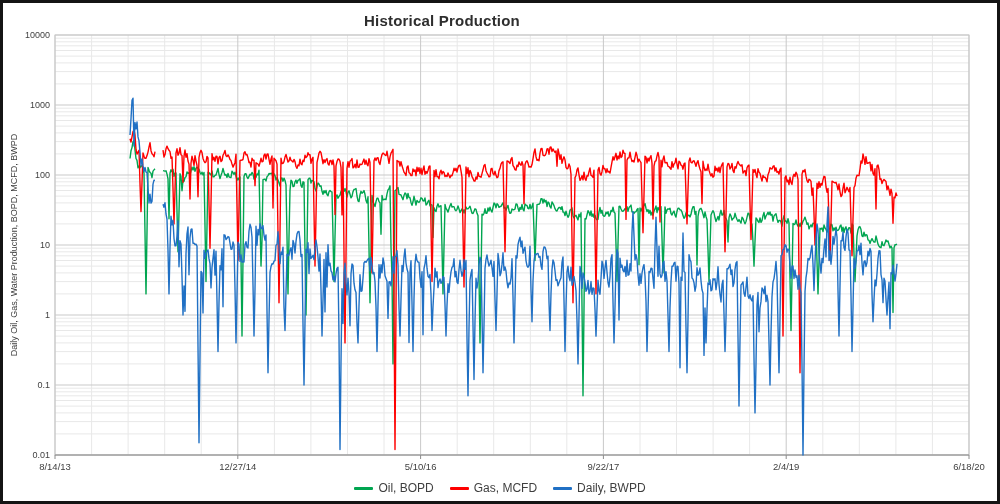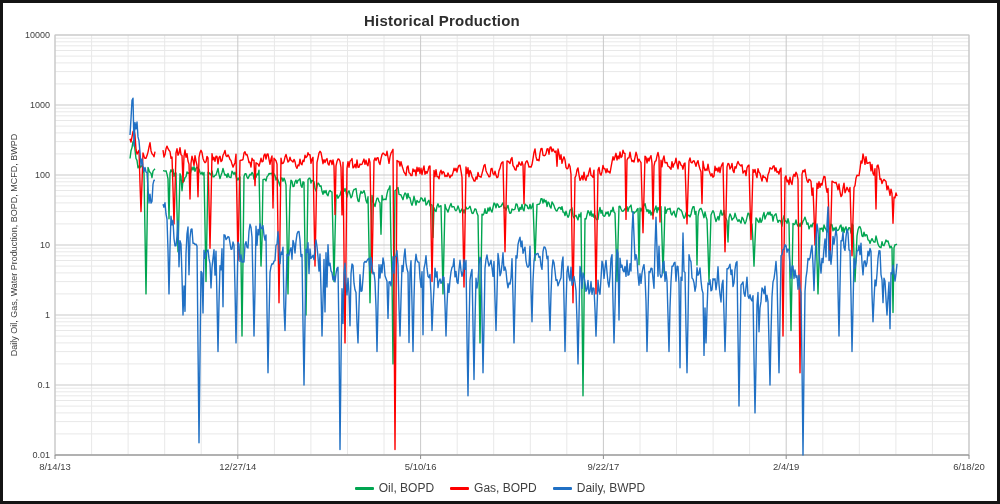--- a/index.html
+++ b/index.html
@@ -142,20 +142,20 @@
       <path d="M127 135.7L128 139.0L129 133.8L130 128.7L131 127.2L132 132.2L133 146.5L134 151.1L135 149.2L136 147.2L137 180.7L138 208.6L139 179.5L140 150.0L141 153.3L142 155.4L143 155.2L144 152.6L145 149.1L146 144.1L147 139.6L148 147.7L149 150.8L150 151.7L151 153.8L152 148.7M160 147.1L161 154.1L162 151.6L163 145.8L164 143.1L165 145.7L166 147.3L167 148.6L168 155.4L169 154.0L170 185.5L171 220.9L172 187.1L173 149.8L174 145.8L175 152.2L176 150.1L177 144.7L178 151.8L179 152.5L180 179.3L181 153.4L182 147.0L183 154.2L184 150.7L185 158.0L186 161.1L187 196.0L188 160.2L189 153.2L190 157.1L191 162.4L192 152.6L193 158.0L194 162.4L195 193.8L196 154.4L197 149.6L198 147.3L199 149.6L200 155.4L201 158.1L202 159.7L203 158.8L204 153.5L205 154.9L206 201.0L207 245.2L208 200.2L209 150.6L210 156.9L211 154.3L212 158.4L213 153.1L214 153.5L215 160.9L216 154.4L217 153.2L218 158.6L219 157.5L220 152.3L221 150.3L222 147.4L223 152.8L224 153.6L225 151.9L226 153.7L227 156.6L228 157.6L229 161.0L230 164.1L231 161.9L232 159.7L233 151.2L234 203.4L235 257.5L236 206.0L237 157.4L238 157.2L239 157.0L240 156.5L241 150.0L242 148.7L243 151.9L244 151.5L245 154.9L246 159.5L247 159.3L248 164.0L249 155.3L250 157.3L251 157.1L252 182.6L253 159.7L254 160.4L255 161.0L256 163.2L257 159.6L258 155.3L259 158.9L260 158.4L261 152.1L262 151.0L263 156.1L264 151.2L265 151.0L266 156.4L267 161.4L268 156.0L269 152.9L270 205.1L271 155.3L272 156.5L273 157.7L274 161.1L275 232.0L276 299.7L277 229.0L278 155.2L279 160.6L280 160.4L281 158.6L282 154.1L283 151.5L284 155.3L285 159.0L286 158.1L287 154.3L288 157.4L289 158.0L290 159.1L291 156.4L292 158.6L293 163.5L294 165.3L295 161.9L296 162.7L297 156.1L298 160.9L299 161.7L300 157.2L301 158.5L302 152.3L303 154.6L304 153.6L305 149.8L306 151.9L307 151.6L308 160.4L309 156.2L310 154.3L311 210.0L312 263.1L313 212.9L314 159.4L315 155.0L316 150.2L317 148.3L318 149.6L319 155.0L320 160.7L321 156.7L322 159.6L323 156.8L324 155.6L325 160.8L326 162.1L327 157.7L328 157.4L329 161.6L330 156.9L331 163.0L332 211.6L333 162.8L334 158.6L335 156.0L336 156.2L337 158.4L338 164.3L339 211.9L340 159.3L341 250.7L342 339.9L343 253.7L344 165.3L345 158.6L346 164.2L347 158.2L348 157.1L349 155.6L350 164.9L351 163.9L352 161.2L353 164.8L354 157.0L355 164.2L356 164.2L357 161.0L358 161.6L359 161.3L360 158.5L361 156.1L362 161.4L363 157.1L364 161.4L365 162.7L366 155.6L367 159.5L368 212.3L369 269.9L370 216.9L371 157.8L372 154.9L373 157.5L374 154.9L375 154.6L376 159.4L377 161.5L378 155.7L379 151.5L380 150.1L381 150.9L382 152.0L383 152.6L384 148.3L385 154.5L386 160.4L387 153.9L388 150.1L389 148.4L390 146.3L391 299.5L392 446.5L393 303.2L394 157.5L395 158.5L396 158.5L397 163.1L398 158.7L399 162.8L400 165.9L401 169.1L402 170.5L403 172.5L404 164.2L405 162.9L406 169.7L407 170.4L408 172.6L409 172.6L410 165.9L411 168.4L412 166.8L413 172.7L414 164.3L415 168.4L416 164.7L417 170.6L418 165.3L419 171.6L420 166.5L421 163.0L422 171.3L423 168.4L424 170.3L425 167.5L426 163.3L427 162.9L428 222.4L429 278.6L430 225.8L431 167.4L432 173.6L433 166.7L434 173.6L435 173.8L436 175.8L437 169.5L438 167.2L439 171.1L440 168.4L441 169.4L442 173.5L443 172.4L444 173.5L445 170.0L446 172.4L447 174.7L448 172.3L449 172.8L450 169.6L451 165.3L452 167.7L453 165.3L454 169.0L455 164.6L456 162.4L457 162.2L458 167.8L459 174.1L460 227.2L461 284.1L462 223.7L463 164.0L464 170.6L465 164.8L466 173.7L467 167.4L468 169.5L469 173.7L470 175.4L471 178.0L472 178.1L473 173.9L474 176.2L475 169.5L476 173.3L477 173.6L478 174.3L479 170.6L480 166.8L481 162.4L482 161.5L483 167.7L484 170.0L485 171.8L486 173.9L487 173.5L488 165.9L489 165.3L490 170.6L491 171.9L492 168.2L493 172.3L494 174.7L495 173.9L496 167.6L497 165.4L498 161.1L499 159.3L500 158.8L501 203.9L502 248.8L503 204.7L504 158.0L505 158.1L506 159.3L507 160.5L508 156.2L509 154.6L510 162.6L511 164.0L512 166.7L513 167.2L514 162.1L515 163.5L516 159.0L517 161.2L518 162.2L519 158.7L520 162.2L521 200.7L522 161.7L523 158.7L524 157.8L525 160.1L526 164.1L527 163.6L528 164.2L529 161.6L530 155.8L531 149.4L532 145.9L533 153.7L534 157.4L535 156.6L536 157.8L537 150.2L538 145.7L539 145.4L540 152.1L541 152.8L542 152.4L543 150.7L544 146.0L545 145.8L546 151.2L547 144.5L548 144.0L549 148.6L550 145.9L551 147.8L552 149.3L553 147.9L554 163.3L555 146.0L556 150.7L557 156.4L558 151.8L559 160.4L560 156.4L561 153.8L562 156.9L563 164.3L564 165.8L565 165.2L566 160.9L567 163.4L568 171.4L569 237.0L570 299.7L571 235.2L572 174.6L573 172.5L574 166.8L575 164.9L576 171.8L577 177.3L578 175.6L579 172.6L580 176.8L581 169.1L582 175.6L583 177.4L584 172.7L585 173.0L586 168.6L587 164.9L588 172.3L589 173.0L590 174.2L591 167.1L592 228.8L593 290.9L594 229.9L595 166.9L596 164.4L597 170.6L598 172.2L599 168.7L600 162.4L601 165.7L602 165.8L603 169.9L604 165.8L605 169.0L606 168.5L607 170.1L608 164.4L609 158.9L610 153.8L611 157.1L612 153.8L613 150.3L614 157.0L615 152.9L616 155.8L617 149.0L618 154.5L619 153.5L620 147.2L621 150.2L622 150.5L623 216.4L624 157.1L625 154.9L626 154.9L627 149.2L628 154.9L629 158.5L630 157.6L631 159.0L632 154.3L633 149.3L634 152.5L635 159.0L636 156.1L637 158.0L638 159.6L639 195.5L640 229.7L641 191.9L642 153.1L643 154.2L644 160.0L645 155.1L646 158.0L647 154.5L648 152.7L649 160.2L650 216.0L651 163.0L652 158.3L653 157.8L654 152.9L655 149.4L656 154.5L657 219.1L658 157.1L659 163.7L660 156.1L661 153.0L662 159.7L663 159.7L664 159.5L665 163.4L666 163.6L667 165.0L668 166.3L669 158.6L670 164.2L671 161.0L672 159.9L673 155.2L674 161.3L675 165.9L676 158.2L677 159.2L678 162.2L679 162.7L680 166.2L681 160.8L682 160.0L683 191.8L684 220.9L685 186.8L686 158.3L687 154.9L688 159.4L689 160.0L690 158.1L691 157.7L692 160.2L693 163.4L694 159.5L695 157.7L696 162.8L697 166.0L698 168.7L699 200.5L700 158.3L701 164.3L702 167.6L703 166.1L704 167.4L705 161.2L706 167.2L707 170.4L708 173.0L709 170.6L710 174.2L711 173.0L712 163.3L713 167.6L714 165.1L715 168.8L716 164.1L717 169.6L718 163.9L719 161.4L720 159.8L721 208.4L722 248.8L723 211.0L724 163.9L725 160.4L726 161.1L727 166.0L728 164.3L729 160.4L730 167.7L731 169.6L732 163.7L733 165.2L734 161.1L735 158.5L736 160.9L737 162.1L738 162.9L739 161.7L740 170.1L741 168.4L742 167.5L743 172.6L744 164.8L745 162.8L746 162.1L747 200.5L748 236.5L749 201.7L750 166.4L751 169.3L752 166.4L753 171.2L754 174.5L755 165.6L756 169.1L757 170.4L758 174.5L759 178.1L760 172.4L761 174.3L762 174.1L763 175.8L764 178.8L765 171.7L766 169.3L767 164.6L768 165.7L769 166.0L770 163.4L771 162.7L772 168.0L773 164.8L774 169.3L775 168.5L776 171.2L777 166.5L778 165.1L779 254.1L780 333.1L781 252.2L782 174.7L783 172.8L784 178.8L785 177.1L786 181.6L787 174.3L788 179.4L789 181.5L790 173.8L791 171.2L792 173.5L793 169.2L794 171.4L795 176.3L796 272.4L797 369.7L798 274.0L799 171.1L800 167.4L801 168.7L802 166.5L803 173.2L804 177.6L805 179.5L806 176.3L807 176.9L808 178.4L809 192.2L810 185.0L811 211.6L812 242.0L813 209.8L814 180.2L815 185.4L816 178.6L817 184.4L818 180.5L819 182.2L820 176.7L821 173.3L822 173.9L823 184.0L824 189.2L825 185.5L826 219.1L827 257.5L828 218.4L829 178.2L830 178.7L831 179.4L832 179.8L833 179.3L834 182.4L835 186.8L836 181.0L837 188.8L838 193.6L839 192.1L840 185.2L841 180.1L842 189.7L843 187.2L844 184.3L845 186.6L846 188.7L847 184.5L848 218.7L849 252.8L850 216.3L851 184.5L852 182.7L853 175.2L854 172.1L855 172.6L856 172.6L857 166.0L858 157.9L859 160.1L860 151.0L861 155.4L862 161.4L863 153.6L864 160.4L865 160.3L866 159.6L867 159.2L868 167.9L869 161.4L870 170.3L871 172.2L872 165.7L873 206.1L874 162.9L875 161.9L876 166.5L877 176.5L878 175.8L879 180.5L880 177.7L881 176.5L882 177.5L883 178.5L884 186.8L885 182.9L886 186.7L887 192.3L888 186.1L889 190.5L890 220.3L891 194.2L892 194.8L893 189.9L894 193.1" fill="none" stroke="#FE0000" stroke-width="1.4" stroke-linejoin="round"></path>
       <path d="M127 132.0L128 115.8L129 97.2L130 95.2L131 143.0L132 119.5L133 125.9L134 119.0L135 133.9L136 137.9L137 149.4L138 162.5L139 156.0L140 162.7L141 168.5L142 164.4L143 169.0L144 169.8L145 184.6L146 200.0L147 191.3L148 200.1L149 198.3L150 181.1L151 177.2L152 177.4M160 201.2L161 204.2L162 199.7L163 211.0L164 216.2L165 247.3L166 290.9L167 244.5L168 213.3L169 221.8L170 217.3L171 235.5L172 242.8L173 242.7L174 233.1L175 217.9L176 263.8L177 237.6L178 241.3L179 273.9L180 312.0L181 282.9L182 308.4L183 250.5L184 230.9L185 224.0L186 271.7L187 234.6L188 226.5L189 226.0L190 240.3L191 240.2L192 241.6L193 241.2L194 243.1L195 343.2L196 439.7L197 351.6L198 268.5L199 269.9L200 310.1L201 247.1L202 255.2L203 250.5L204 248.1L205 246.9L206 255.7L207 260.6L208 284.9L209 264.4L210 255.4L211 246.7L212 272.1L213 248.2L214 297.4L215 348.6L216 299.6L217 262.7L218 266.9L219 245.7L220 303.7L221 231.8L222 232.1L223 236.6L224 235.3L225 233.6L226 234.1L227 240.2L228 246.2L229 246.0L230 239.0L231 242.3L232 285.5L233 339.9L234 291.1L235 239.1L236 241.3L237 258.4L238 252.0L239 259.2L240 258.5L241 259.0L242 241.8L243 238.7L244 244.2L245 245.0L246 228.0L247 221.3L248 224.4L249 234.2L250 282.0L251 333.1L252 285.9L253 223.2L254 242.3L255 226.5L256 231.9L257 220.7L258 225.0L259 225.8L260 222.7L261 232.1L262 237.0L263 232.0L264 308.1L265 369.7L266 315.8L267 269.4L268 263.6L269 260.8L270 261.1L271 258.2L272 257.7L273 242.2L274 241.2L275 228.8L276 245.2L277 260.6L278 249.0L279 251.4L280 244.1L281 304.8L282 327.5L283 289.5L284 251.2L285 252.8L286 251.9L287 247.0L288 244.7L289 256.3L290 237.5L291 240.7L292 250.0L293 238.3L294 231.1L295 228.6L296 228.5L297 237.4L298 253.5L299 251.5L300 321.0L301 382.0L302 318.6L303 246.3L304 249.4L305 239.8L306 270.6L307 246.0L308 255.4L309 254.0L310 252.3L311 256.6L312 245.2L313 237.0L314 243.6L315 254.0L316 268.1L317 251.0L318 286.8L319 333.1L320 296.5L321 256.4L322 308.9L323 249.7L324 284.1L325 241.6L326 262.8L327 260.1L328 267.8L329 269.7L330 276.9L331 273.1L332 278.8L333 270.5L334 265.2L335 264.2L336 332.9L337 446.5L338 359.0L339 285.8L340 320.5L341 269.9L342 260.3L343 279.6L344 291.9L345 275.2L346 289.7L347 322.7L348 270.9L349 261.0L350 262.4L351 280.2L352 286.8L353 289.5L354 320.2L355 339.9L356 302.8L357 271.7L358 288.3L359 287.8L360 275.1L361 259.9L362 258.4L363 259.3L364 257.7L365 256.0L366 255.3L367 267.9L368 254.4L369 262.8L370 270.9L371 269.5L372 278.7L373 303.9L374 348.6L375 301.1L376 261.6L377 275.0L378 261.8L379 269.8L380 255.0L381 259.9L382 272.7L383 275.4L384 278.2L385 315.4L386 279.0L387 278.7L388 282.9L389 274.2L390 253.7L391 270.1L392 253.9L393 253.1L394 247.8L395 261.8L396 304.5L397 333.1L398 296.5L399 262.5L400 268.5L401 254.2L402 245.9L403 260.1L404 266.0L405 269.5L406 339.5L407 269.6L408 257.6L409 300.4L410 348.6L411 295.2L412 261.1L413 251.3L414 257.5L415 259.1L416 259.3L417 274.9L418 284.3L419 268.8L420 331.8L421 265.5L422 260.8L423 252.6L424 265.2L425 273.3L426 274.7L427 271.4L428 291.4L429 327.5L430 303.8L431 285.0L432 265.1L433 274.0L434 268.8L435 284.6L436 278.5L437 275.9L438 280.4L439 278.7L440 273.5L441 274.8L442 302.0L443 333.1L444 302.3L445 280.8L446 289.4L447 277.1L448 268.8L449 264.3L450 263.4L451 255.6L452 273.9L453 268.5L454 279.1L455 280.5L456 266.6L457 257.3L458 267.4L459 273.4L460 269.2L461 256.5L462 266.4L463 257.5L464 335.2L465 392.8L466 325.1L467 277.2L468 270.4L469 266.5L470 322.1L471 376.5L472 317.9L473 275.3L474 285.0L475 278.5L476 261.7L477 254.2L478 257.1L479 311.8L480 369.7L481 321.8L482 265.3L483 256.5L484 252.0L485 258.5L486 263.0L487 260.7L488 257.2L489 264.6L490 273.4L491 258.4L492 296.7L493 327.5L494 291.1L495 250.5L496 257.9L497 272.7L498 269.8L499 261.4L500 249.8L501 267.5L502 263.9L503 268.0L504 278.6L505 284.8L506 279.9L507 281.1L508 275.0L509 255.6L510 294.0L511 339.9L512 295.8L513 252.8L514 255.0L515 241.5L516 237.1L517 234.1L518 243.8L519 238.0L520 250.2L521 246.7L522 244.1L523 257.6L524 262.9L525 264.2L526 262.3L527 243.3L528 286.4L529 318.8L530 277.7L531 258.3L532 251.1L533 251.7L534 250.6L535 250.4L536 254.4L537 253.4L538 262.8L539 266.4L540 248.5L541 244.0L542 244.1L543 247.1L544 255.7L545 253.2L546 299.1L547 327.5L548 290.4L549 266.6L550 256.9L551 259.7L552 268.0L553 277.4L554 276.7L555 282.8L556 279.7L557 277.3L558 274.8L559 259.5L560 254.0L561 297.5L562 348.6L563 303.5L564 268.8L565 263.2L566 273.8L567 277.7L568 264.3L569 282.3L570 279.0L571 273.4L572 279.5L573 287.6L574 317.7L575 360.9L576 312.8L577 263.4L578 269.7L579 285.4L580 269.9L581 273.5L582 279.3L583 288.3L584 286.3L585 277.4L586 290.9L587 288.3L588 278.5L589 291.3L590 285.0L591 285.3L592 306.5L593 333.1L594 305.3L595 277.3L596 287.6L597 291.2L598 275.5L599 258.1L600 262.0L601 275.4L602 264.9L603 257.4L604 269.1L605 279.5L606 284.0L607 273.9L608 255.6L609 251.7L610 298.4L611 339.9L612 304.3L613 260.1L614 246.5L615 250.1L616 317.1L617 255.1L618 264.3L619 262.1L620 267.5L621 268.8L622 263.4L623 273.4L624 257.1L625 272.2L626 271.6L627 260.7L628 268.1L629 229.4L630 208.6L631 232.6L632 257.0L633 251.6L634 256.4L635 271.6L636 282.3L637 270.7L638 280.4L639 270.2L640 264.5L641 261.6L642 273.0L643 298.5L644 348.6L645 309.0L646 268.4L647 269.6L648 265.2L649 265.4L650 275.7L651 285.3L652 244.1L653 214.1L654 246.5L655 273.2L656 243.1L657 270.9L658 274.5L659 272.5L660 259.8L661 258.3L662 278.4L663 268.7L664 277.9L665 312.4L666 348.6L667 304.6L668 278.5L669 263.1L670 263.2L671 260.1L672 259.3L673 278.2L674 263.2L675 263.7L676 280.7L677 364.8L678 274.1L679 277.4L680 230.0L681 268.5L682 269.4L683 324.6L684 369.7L685 316.2L686 251.7L687 256.5L688 258.8L689 275.0L690 276.1L691 279.7L692 288.2L693 282.8L694 264.7L695 272.2L696 270.3L697 264.9L698 277.8L699 286.8L700 290.1L701 352.4L702 304.9L703 339.9L704 307.4L705 279.9L706 281.5L707 276.7L708 287.9L709 286.7L710 275.6L711 276.7L712 275.7L713 286.7L714 279.2L715 263.7L716 281.1L717 291.2L718 299.0L719 281.3L720 277.1L721 311.1L722 348.6L723 314.4L724 265.8L725 265.9L726 263.7L727 261.2L728 271.5L729 267.0L730 283.6L731 279.8L732 266.4L733 260.0L734 258.6L735 333.9L736 403.1L737 336.9L738 281.9L739 280.8L740 278.9L741 290.3L742 293.4L743 284.6L744 274.1L745 293.0L746 295.5L747 291.7L748 296.4L749 297.9L750 292.6L751 355.1L752 409.9L753 360.4L754 301.7L755 289.4L756 328.7L757 304.8L758 298.4L759 284.9L760 286.7L761 290.7L762 283.2L763 298.6L764 292.3L765 298.7L766 339.8L767 382.0L768 329.9L769 293.6L770 278.9L771 275.6L772 268.0L773 258.4L774 274.1L775 323.1L776 369.7L777 315.3L778 252.8L779 251.6L780 246.7L781 246.1L782 241.8L783 242.5L784 249.2L785 245.9L786 246.9L787 262.5L788 275.2L789 263.2L790 263.0L791 275.5L792 266.9L793 274.5L794 272.8L795 286.3L796 272.2L797 284.9L798 289.8L799 362.3L800 452.0L801 365.0L802 288.5L803 274.7L804 267.8L805 255.5L806 256.9L807 254.8L808 247.6L809 242.5L810 261.1L811 287.6L812 259.2L813 235.9L814 220.9L815 227.2L816 250.2L817 260.3L818 270.1L819 255.4L820 259.6L821 245.5L822 236.0L823 253.9L824 222.3L825 203.9L826 257.5L827 248.0L828 261.2L829 250.3L830 233.4L831 241.2L832 234.0L833 226.4L834 234.0L835 287.5L836 333.1L837 282.8L838 237.7L839 237.9L840 229.3L841 244.6L842 247.4L843 233.9L844 226.1L845 229.9L846 247.0L847 247.4L848 292.7L849 348.6L850 304.8L851 255.8L852 265.2L853 258.2L854 248.2L855 247.7L856 242.4L857 251.6L858 240.1L859 260.0L860 271.9L861 258.8L862 257.7L863 263.6L864 259.6L865 248.3L866 252.9L867 245.4L868 248.4L869 291.5L870 318.8L871 296.8L872 277.0L873 282.8L874 270.8L875 255.4L876 247.8L877 247.9L878 271.6L879 276.9L880 299.6L881 275.2L882 278.2L883 296.1L884 312.0L885 294.2L886 279.2L887 325.7L888 269.8L889 270.8L890 262.1L891 269.9L892 278.1L893 271.2L894 260.8" fill="none" stroke="#2070C4" stroke-width="1.4" stroke-linejoin="round"></path>
     </svg>
   <div class="legend">
     <div class="legend-item">
       <span class="swatch" style="background: rgb(0, 165, 80);"></span>
       <span>Oil, BOPD</span>
     </div>
     <div class="legend-item">
       <span class="swatch" style="background: rgb(254, 0, 0);"></span>
-      <span>Gas, BOPD</span>
+      <span>Gas, MCFD</span>
     </div>
     <div class="legend-item">
       <span class="swatch" style="background: rgb(32, 112, 196);"></span>
       <span>Daily, BWPD</span>
     </div>
   </div>
 </div>
 
 </body></html>

